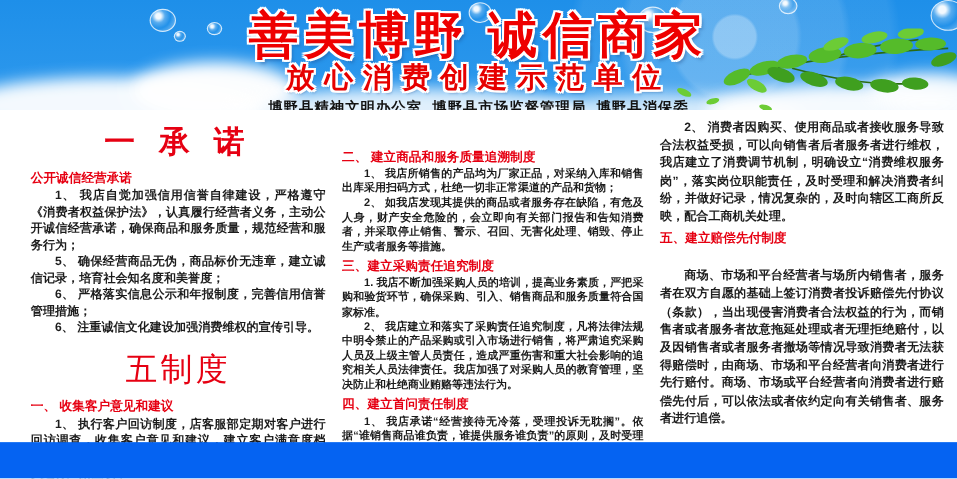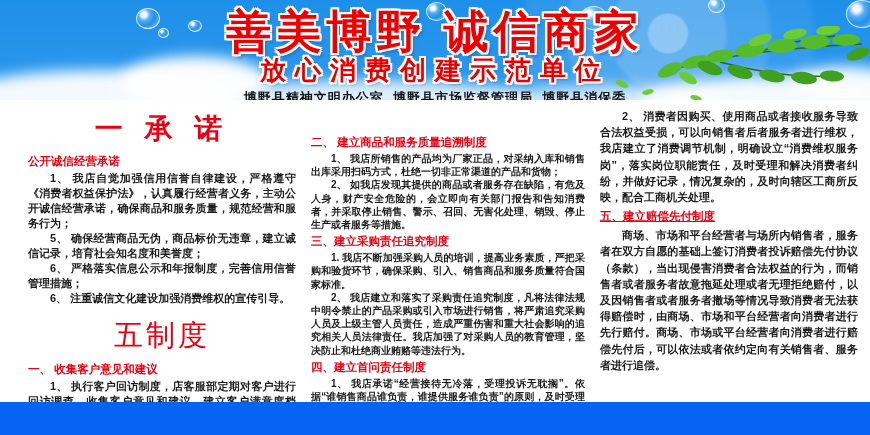--- a/index.html
+++ b/index.html
@@ -55,21 +55,21 @@
   .big-heading{font-size:28px;font-weight:bold;color:#e60012;text-align:center;
     letter-spacing:7px;margin:0 0 6px 0;}
   .big-heading2{font-size:29px;font-weight:normal;color:#e60012;text-align:center;
     letter-spacing:3px;margin:10px 0 6px 0;}
   .red-sub{font-size:11.5px;font-weight:bold;color:#e60012;margin:2px 0 2px 0;}
   .body-p{margin:0;font-weight:bold;color:#1c1c1c;text-align:justify;text-indent:2em;}
   .col1 .body-p{font-size:11px;line-height:15px;}
   .col2 .body-p{font-size:10px;line-height:13.2px;}
   .col2 .red-sub{margin:3px 0 2px 0;}
   .col3 .body-p{font-size:11px;line-height:16.2px;}
-  .col3 .red-sub{margin:4px 0 3px 0;text-decoration:underline;}
+  .col3 .red-sub{margin:4px 0 19px 0;}
   .bottom-bar{position:absolute;left:0;top:402px;width:870px;height:33px;background:#0563f2;}
 </style>
 </head>
 <body>
 
 <div class="poster">
 
   <div class="sunflare"></div>
   <div class="cloud c1"></div>
   <div class="cloud c2"></div>

